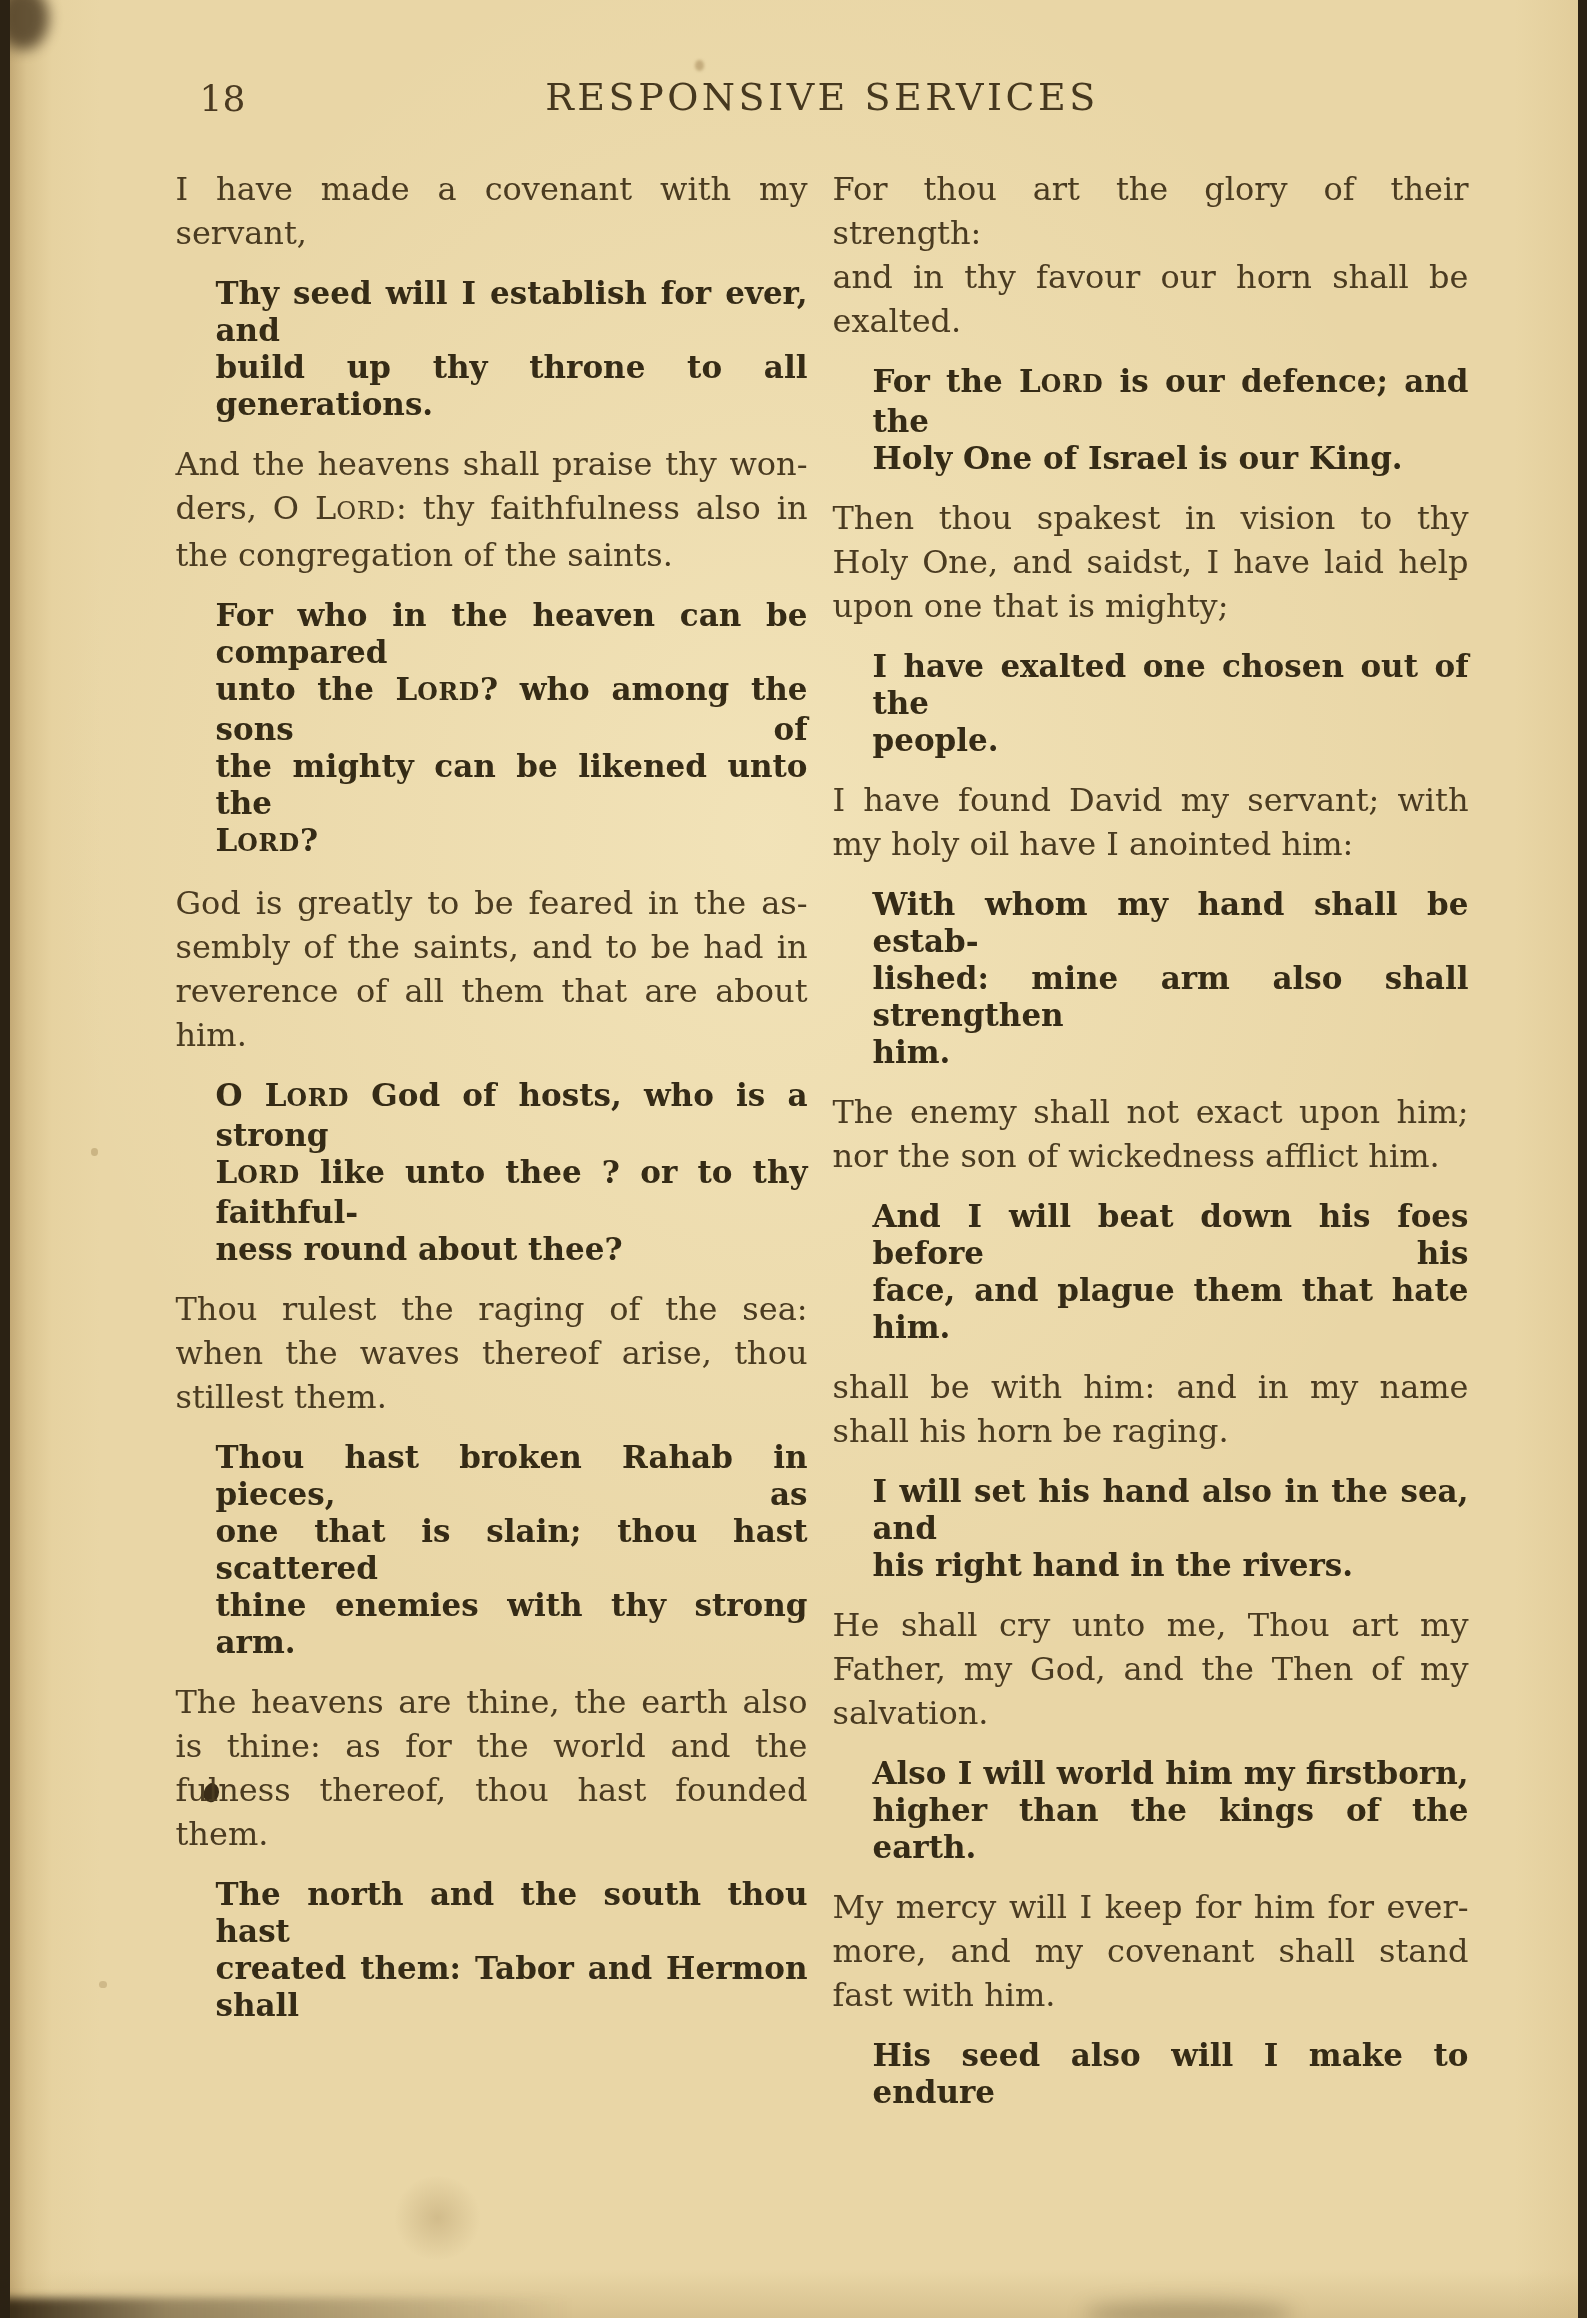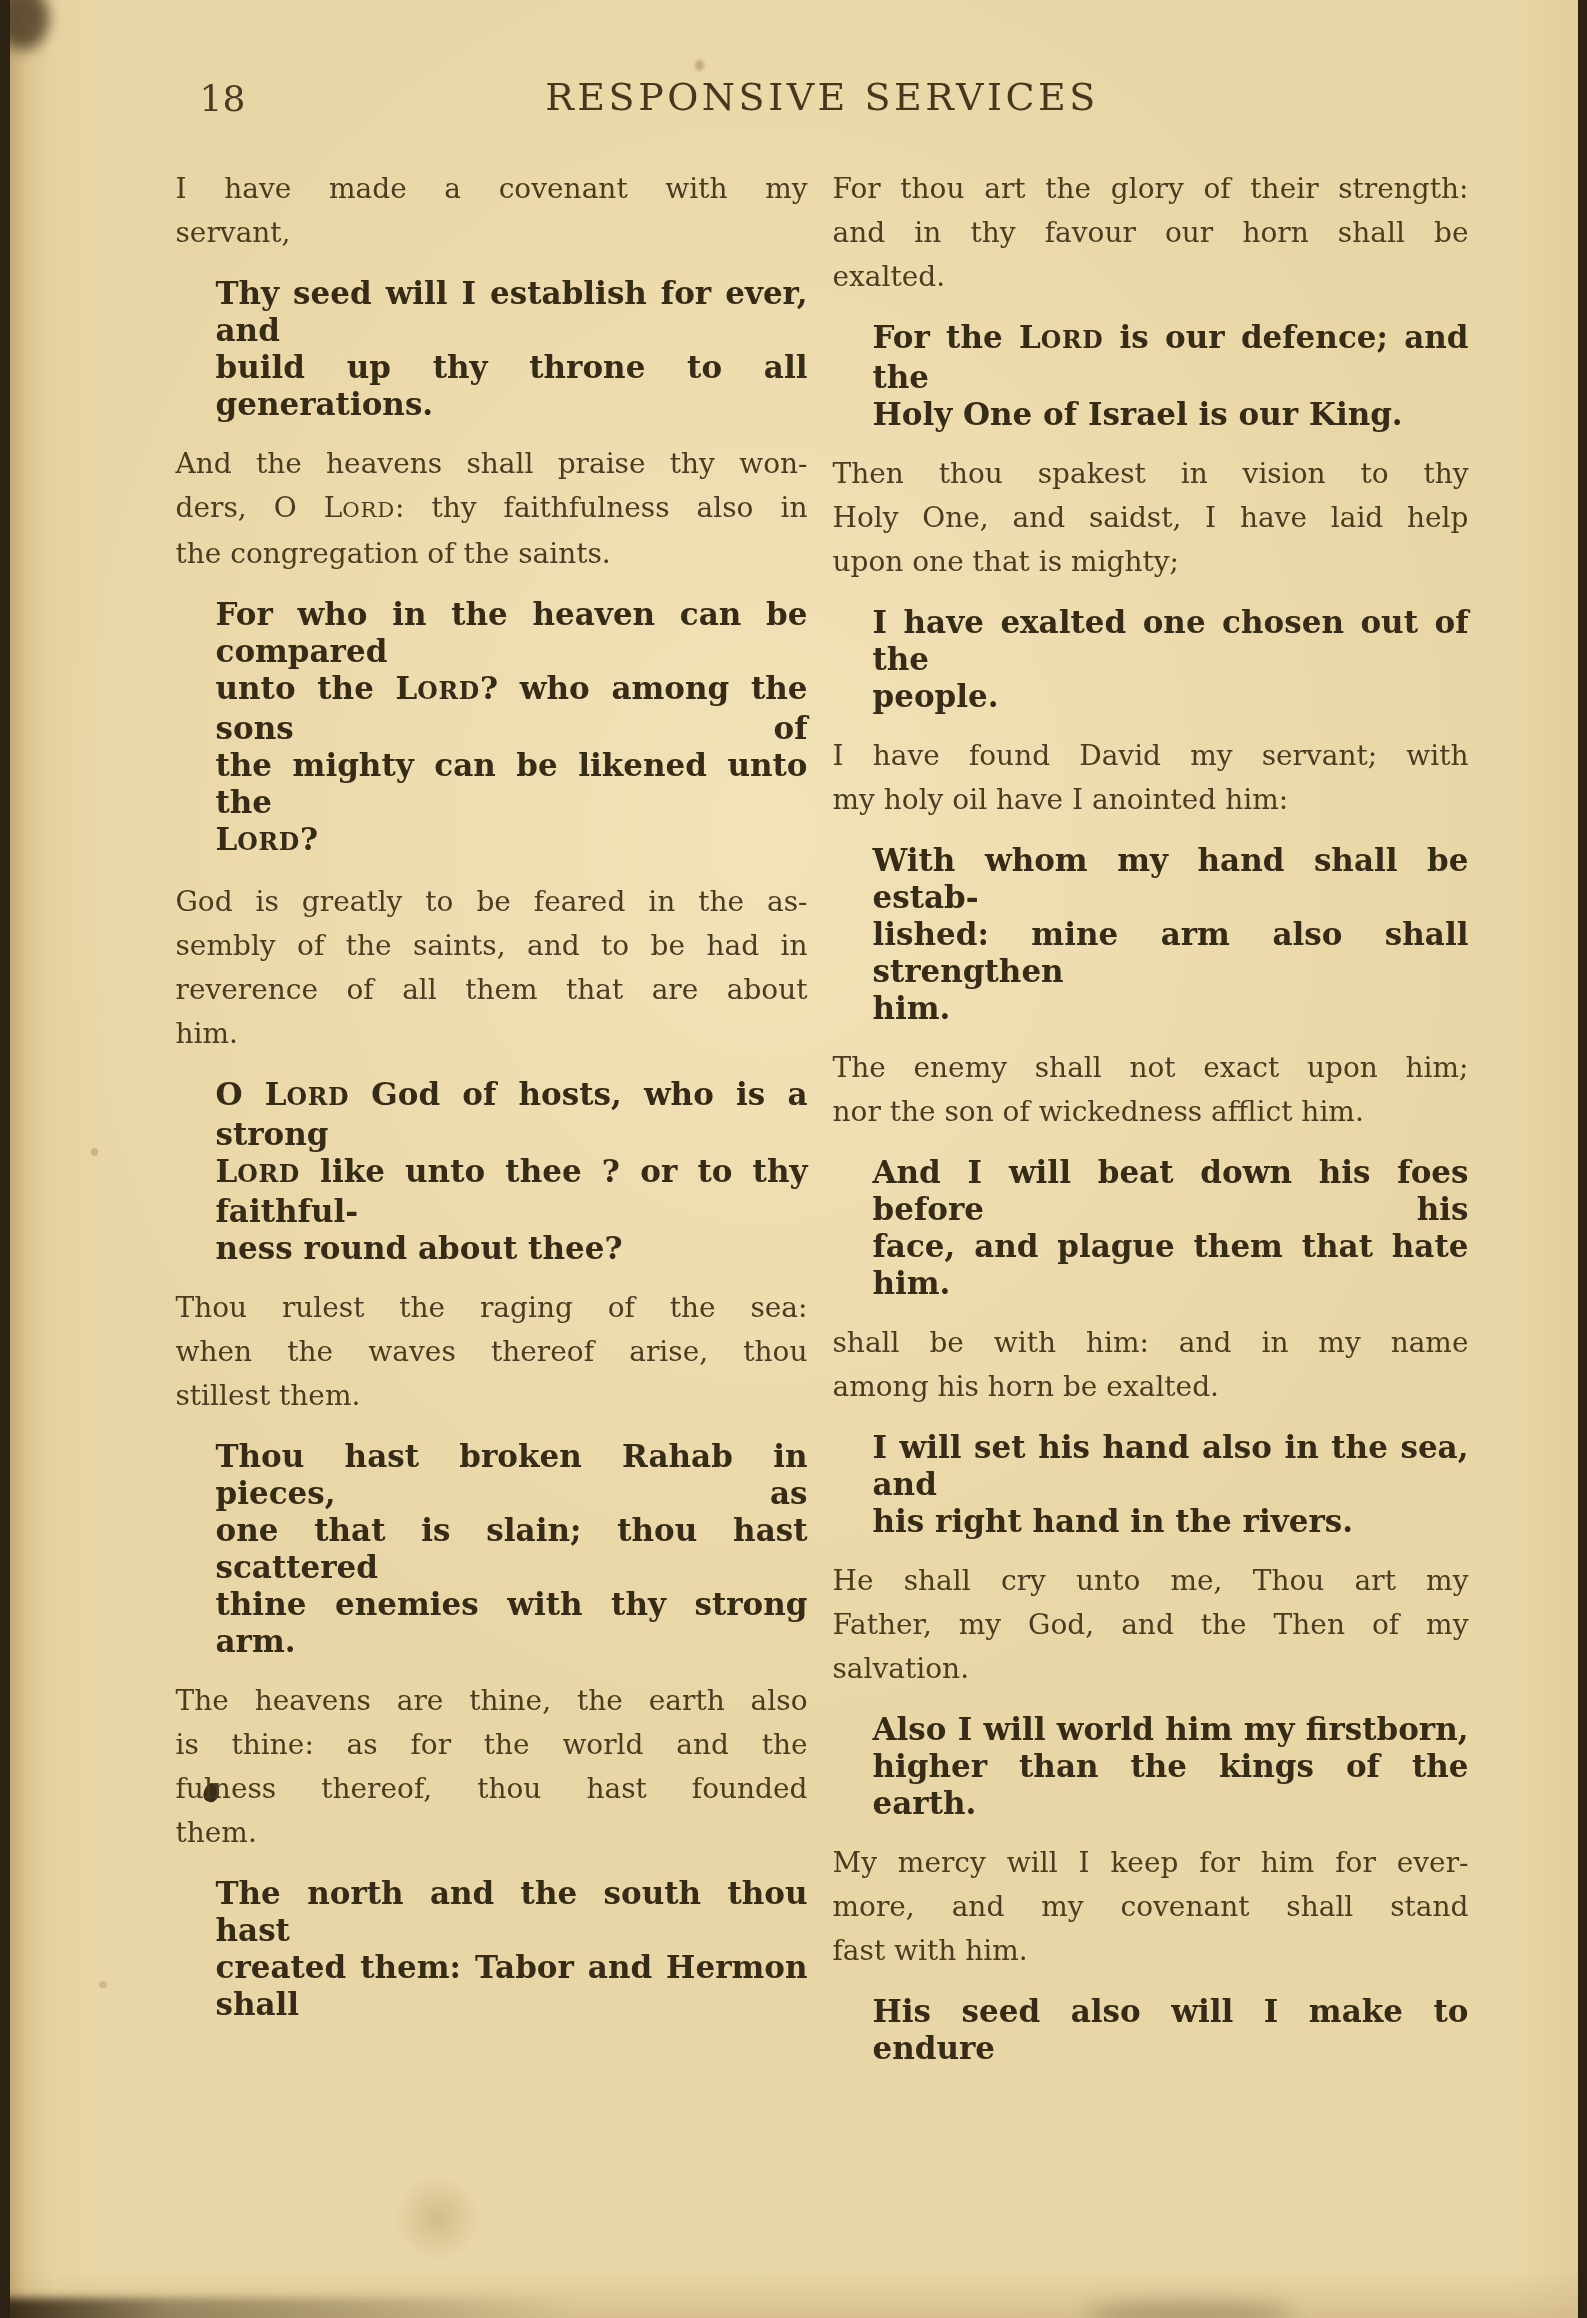--- a/index.html
+++ b/index.html
@@ -30,21 +30,21 @@
   .speck-3{position:absolute;left:89px;top:1981px;width:8.4px;height:7px;background:rgba(150,120,70,.30);border-radius:50%;filter:blur(0.7px);}
 
   .page-number{position:absolute;top:81px;left:190px;font-size:36px;line-height:1;color:#4a3a21;}
   .header-title{position:absolute;top:78px;left:166px;width:1293px;text-align:center;font-size:38px;line-height:1;letter-spacing:3.5px;color:#46381f;white-space:nowrap;}
 
   .col{position:absolute;top:167px;}
   .col-left{left:166px;width:632px;}
   .col-right{left:823px;width:636px;}
 
   .para{margin:0 0 19.5px 0;}
-  .para.plain{font-size:28px;line-height:44px;color:#4a3b21;}
+  .para.plain{font-size:32px;line-height:44px;color:#4a3b21;}
   .para.bold{font-size:31px;line-height:37px;font-weight:700;color:#352b16;margin-left:40px;}
   .line{text-align:justify;text-align-last:justify;}
   .line.last{text-align-last:left;}
   .ord{font-size:0.76em;letter-spacing:0.7px;}
 </style>
 </head>
 <body>
 
 <div class="page">
   <div class="corner-tl"></div>
@@ -142,21 +142,21 @@
       <div class="para plain">
         <div class="line">The enemy shall not exact upon him;</div>
         <div class="line last">nor the son of wickedness afflict him.</div>
       </div>
       <div class="para bold">
         <div class="line">And I will beat down his foes before his</div>
         <div class="line last">face, and plague them that hate him.</div>
       </div>
       <div class="para plain">
         <div class="line">shall be with him: and in my name</div>
-        <div class="line last">among his horn be exalted.</div>
+        <div class="line last">shall his horn be raging.</div>
       </div>
       <div class="para bold">
         <div class="line">I will set his hand also in the sea, and</div>
         <div class="line last">his right hand in the rivers.</div>
       </div>
       <div class="para plain">
         <div class="line">He shall cry unto me, Thou art my</div>
         <div class="line">Father, my God, and the Then of my</div>
         <div class="line last">salvation.</div>
       </div>

